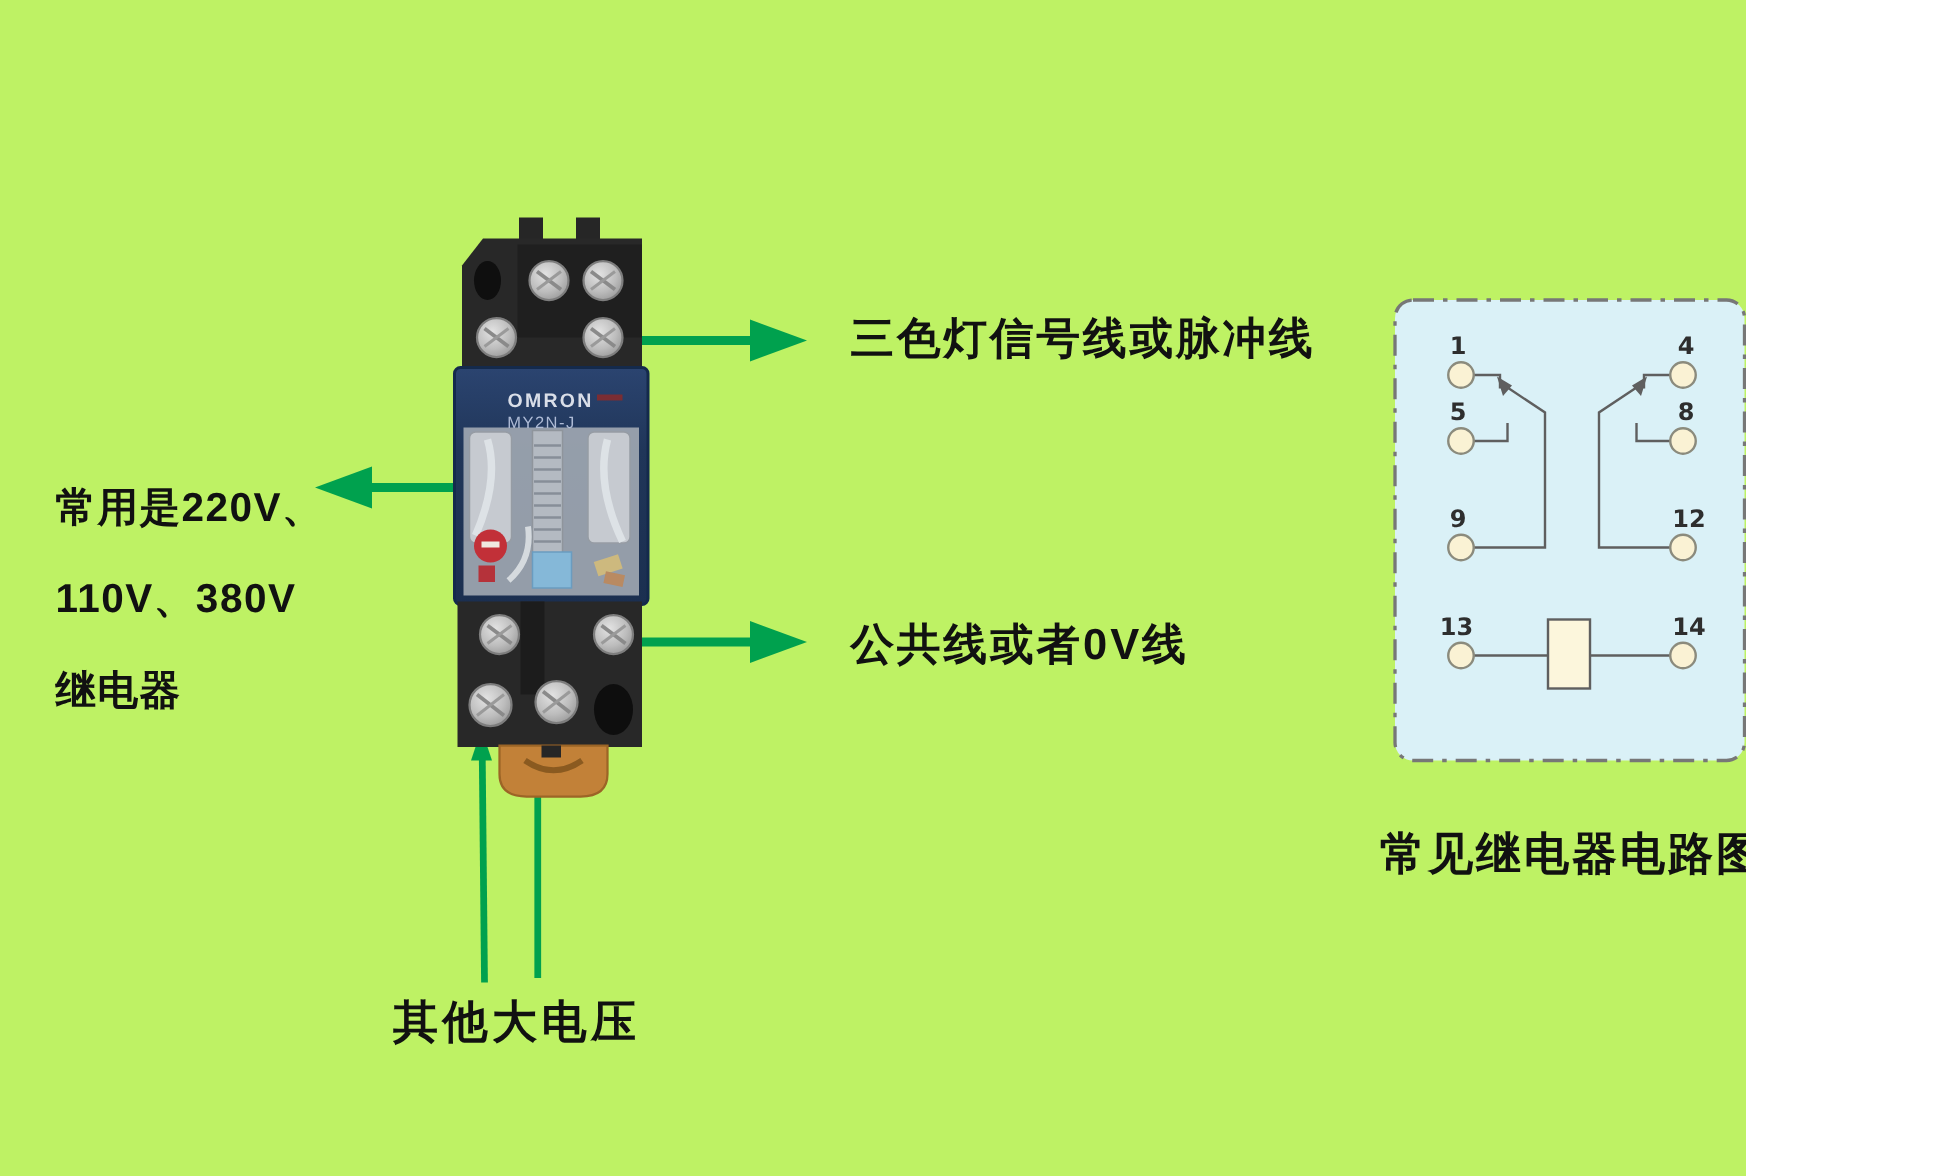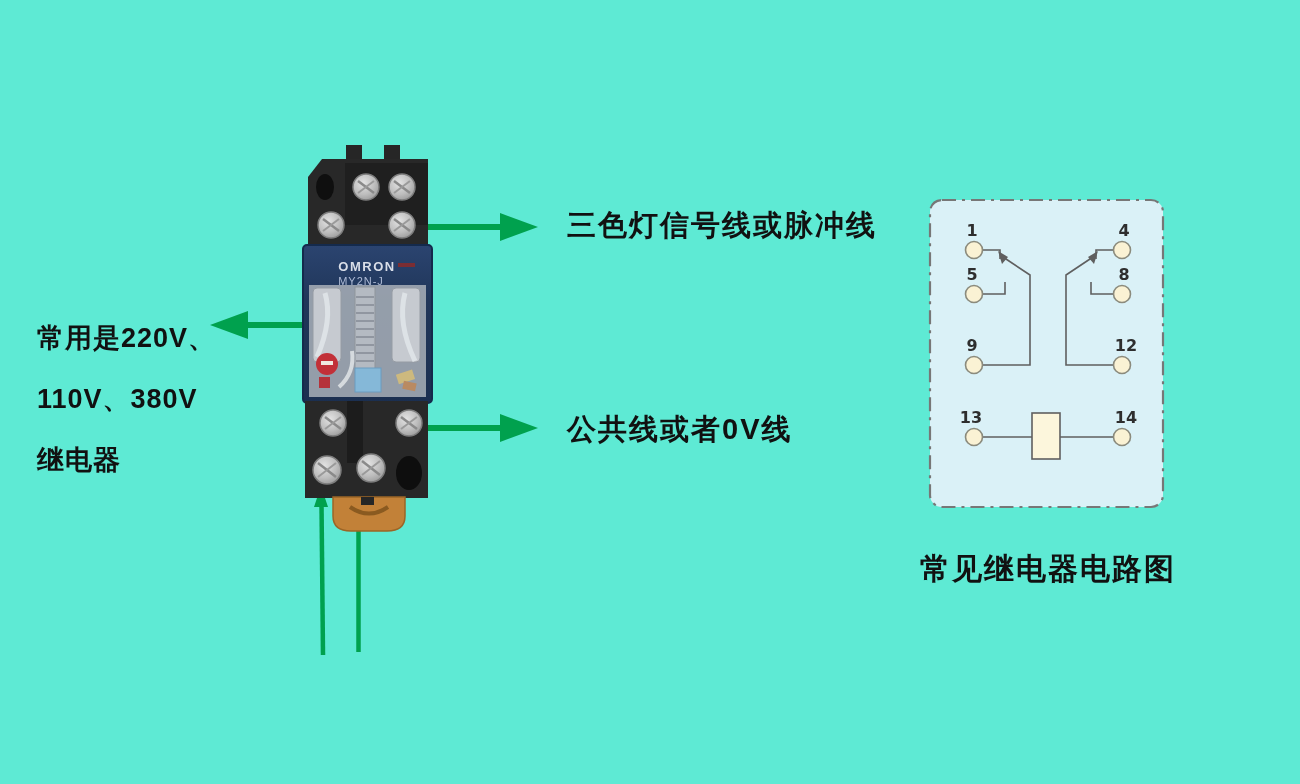--- a/index.html
+++ b/index.html
@@ -1,17 +1,17 @@
 <!DOCTYPE html>
 <html><head>
 <meta charset="utf-8">
 <style>
   html,body{margin:0;padding:0;background:#ffffff;}
   #stage{
-    position:relative;width:1300px;height:784px;background:#5eead4;overflow:hidden;
+    position:relative;width:1164px;height:784px;background:#bef264;overflow:hidden;
     font-family:"Liberation Sans","DejaVu Sans",sans-serif;
   }
   .abs{position:absolute;}
   .cn-label{
     color:#111111;font-weight:bold;white-space:nowrap;
     font-family:"Liberation Sans","DejaVu Sans",sans-serif;
   }
   #label-signal{left:567px;top:206px;font-size:29px;letter-spacing:2px;}
   #label-common{left:567px;top:410px;font-size:29px;letter-spacing:2px;}
   #label-other{left:262px;top:661px;font-size:30px;letter-spacing:3px;}
@@ -29,20 +29,21 @@
   <div class="abs cn-label" id="label-signal">三色灯信号线或脉冲线</div>
 
   <div class="abs cn-label" id="label-voltage">
     <span>常用是220V、</span>
     <span>110V、380V</span>
     <span>继电器</span>
   </div>
 
   <div class="abs cn-label" id="label-common">公共线或者0V线</div>
 
+  <div class="abs cn-label" id="label-other">其他大电压</div>
 
   <div class="abs cn-label" id="circuit-caption">常见继电器电路图</div>
 
   <svg class="abs" style="left:0;top:0;" width="1300" height="784" viewBox="0 0 1300 784">
     <g>
       <line x1="408" y1="227" x2="502" y2="227" stroke="#00A14E" stroke-width="6"></line>
       <polygon points="500,213 538,227 500,241" fill="#00A14E"></polygon>
     </g>
     <g>
       <line x1="303" y1="325" x2="246" y2="325" stroke="#00A14E" stroke-width="6"></line>

